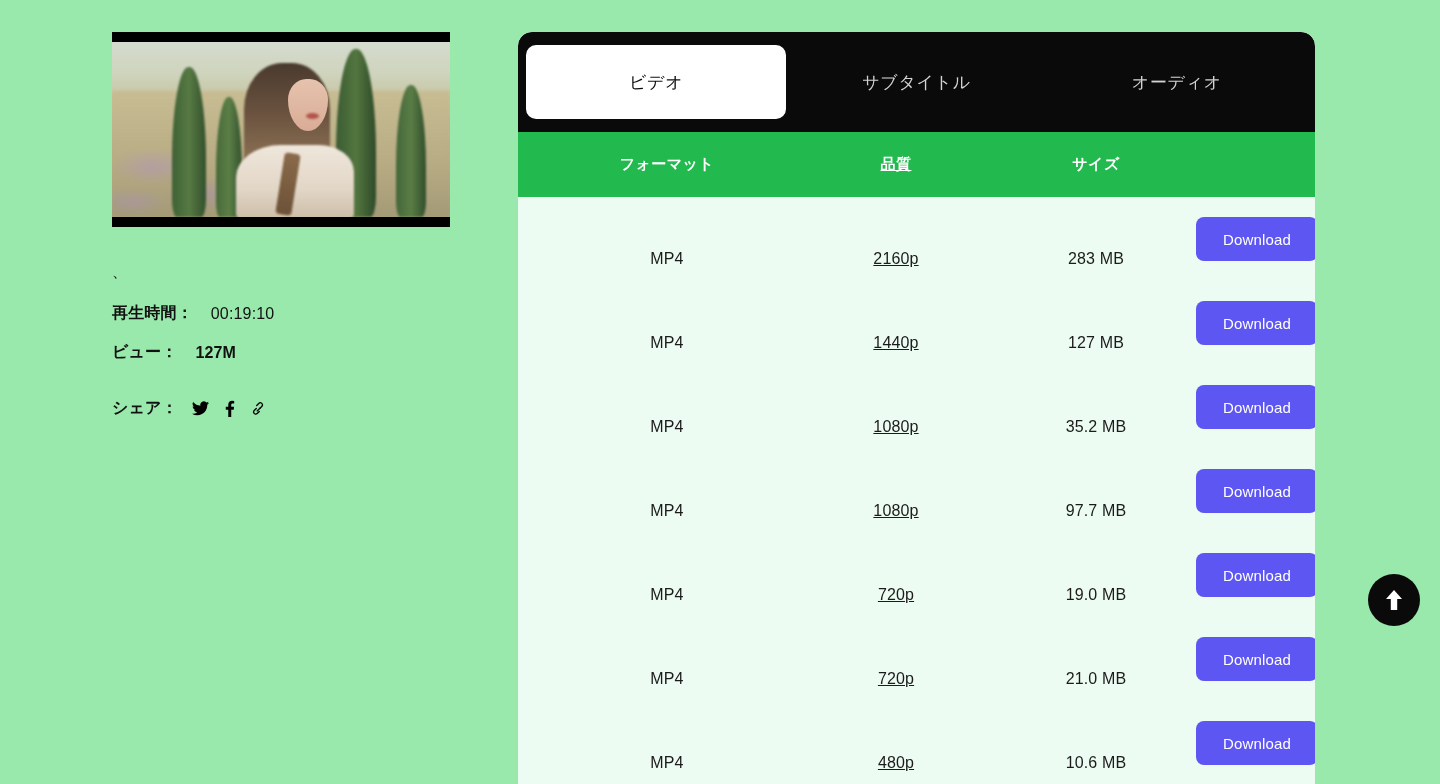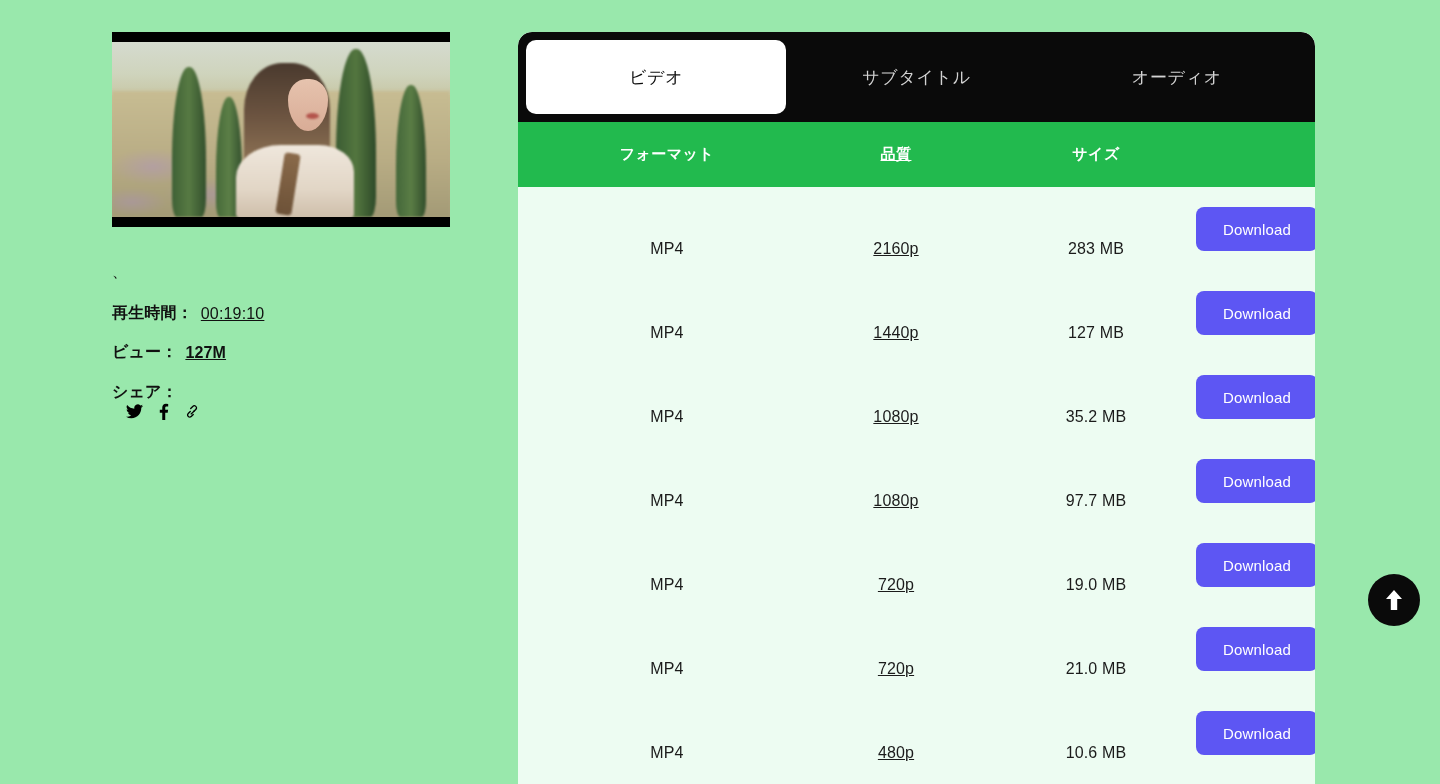--- a/index.html
+++ b/index.html
@@ -126,44 +126,44 @@
 
   .meta-line {
     margin-top: 18px;
     font-size: 16px;
     color: #111;
     letter-spacing: .01em;
     display: flex;
     align-items: center;
   }
   .meta-label { font-weight: 700; }
-  .meta-value { font-weight: 400; margin-left: 8px; text-decoration: underline; }
+  .meta-value { font-weight: 400; margin-left: 18px; }
   .meta-value.bold { font-weight: 700; }
 
-  .share-row { margin-top: 19px; display: flex; align-items: flex-start; flex-direction: column; }
+  .share-row { margin-top: 35px; display: flex; align-items: center; }
   .share-icons { display: flex; align-items: center; gap: 16px; margin-left: 14px; }
   .share-icons svg { display: block; fill: #000; }
   .share-ico { cursor: pointer; line-height: 0; }
 
   
   .right-panel {
     flex: 1 1 auto;
     padding-top: 32px;
   }
 
   .card {
     width: 797px;
     border-radius: 14px 14px 0 0;
     overflow: hidden;
     background: #EDFCF2;
     min-height: 752px;
   }
 
   .tabbar {
-    height: 90px;
+    height: 100px;
     background: #0A0A0A;
     display: flex;
     align-items: center;
     padding: 0 8px;
     border-radius: 14px 14px 0 0;
   }
   .tab {
     flex: 1 1 0;
     height: 74px;
     display: flex;

